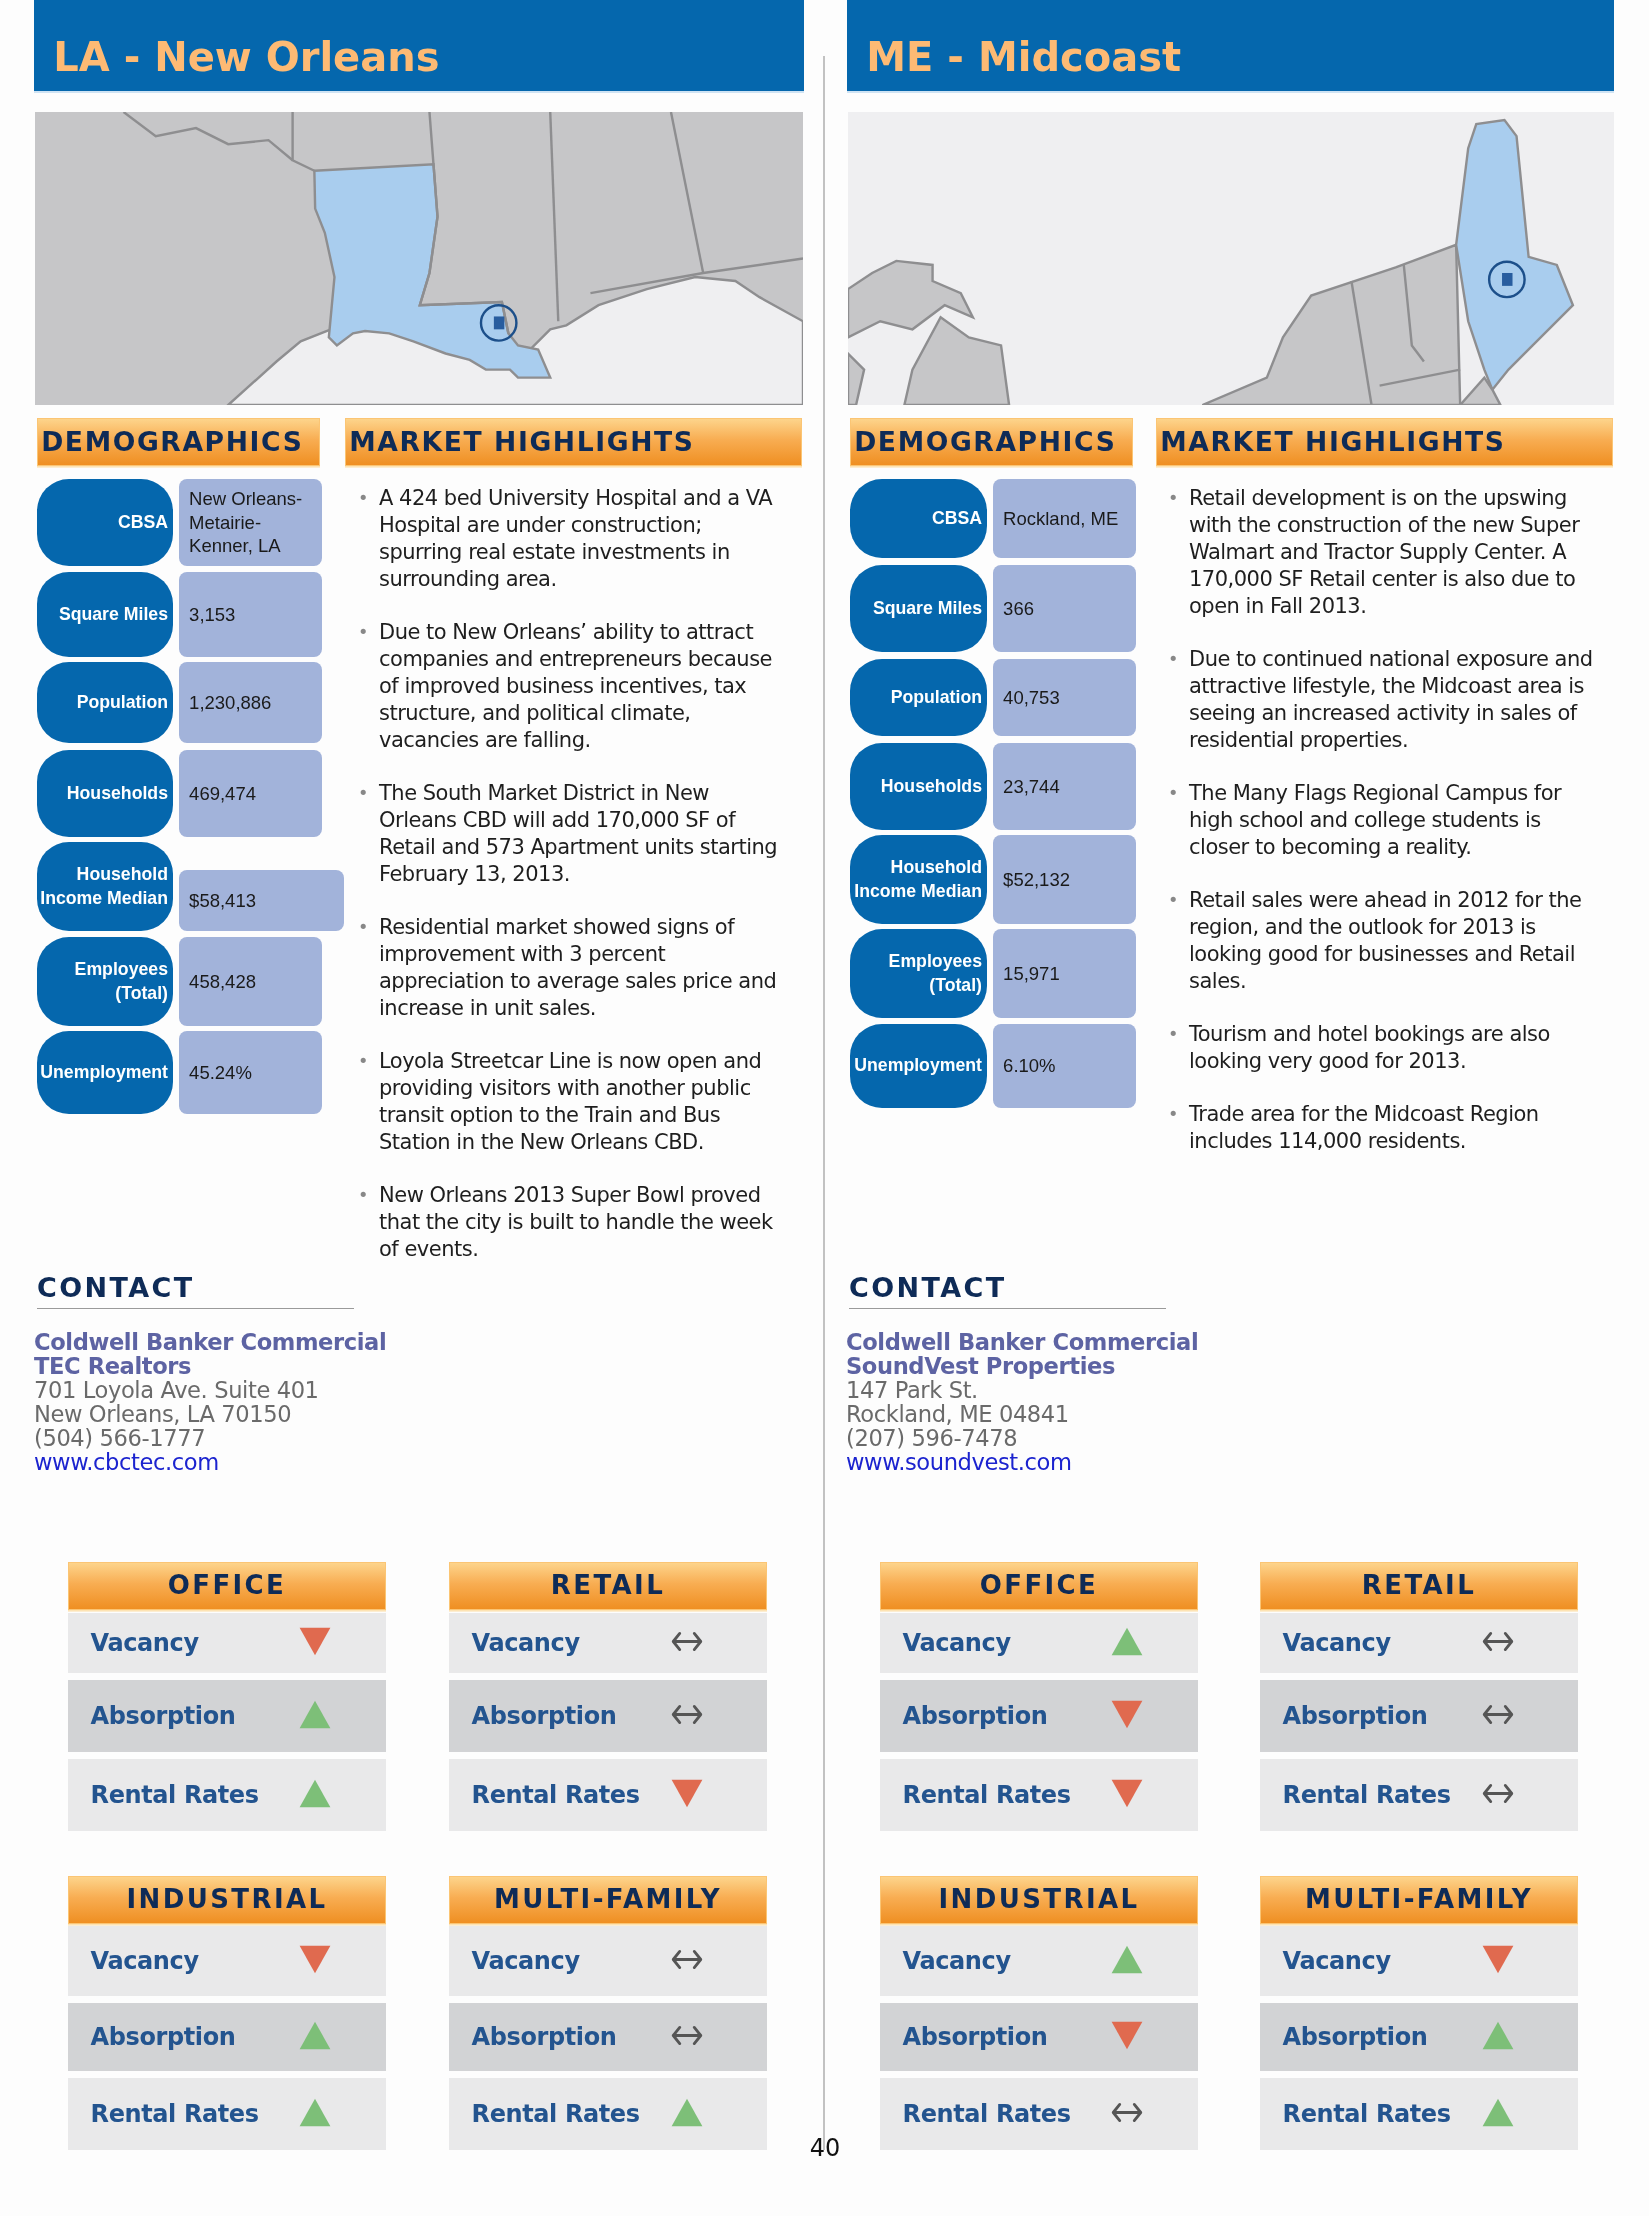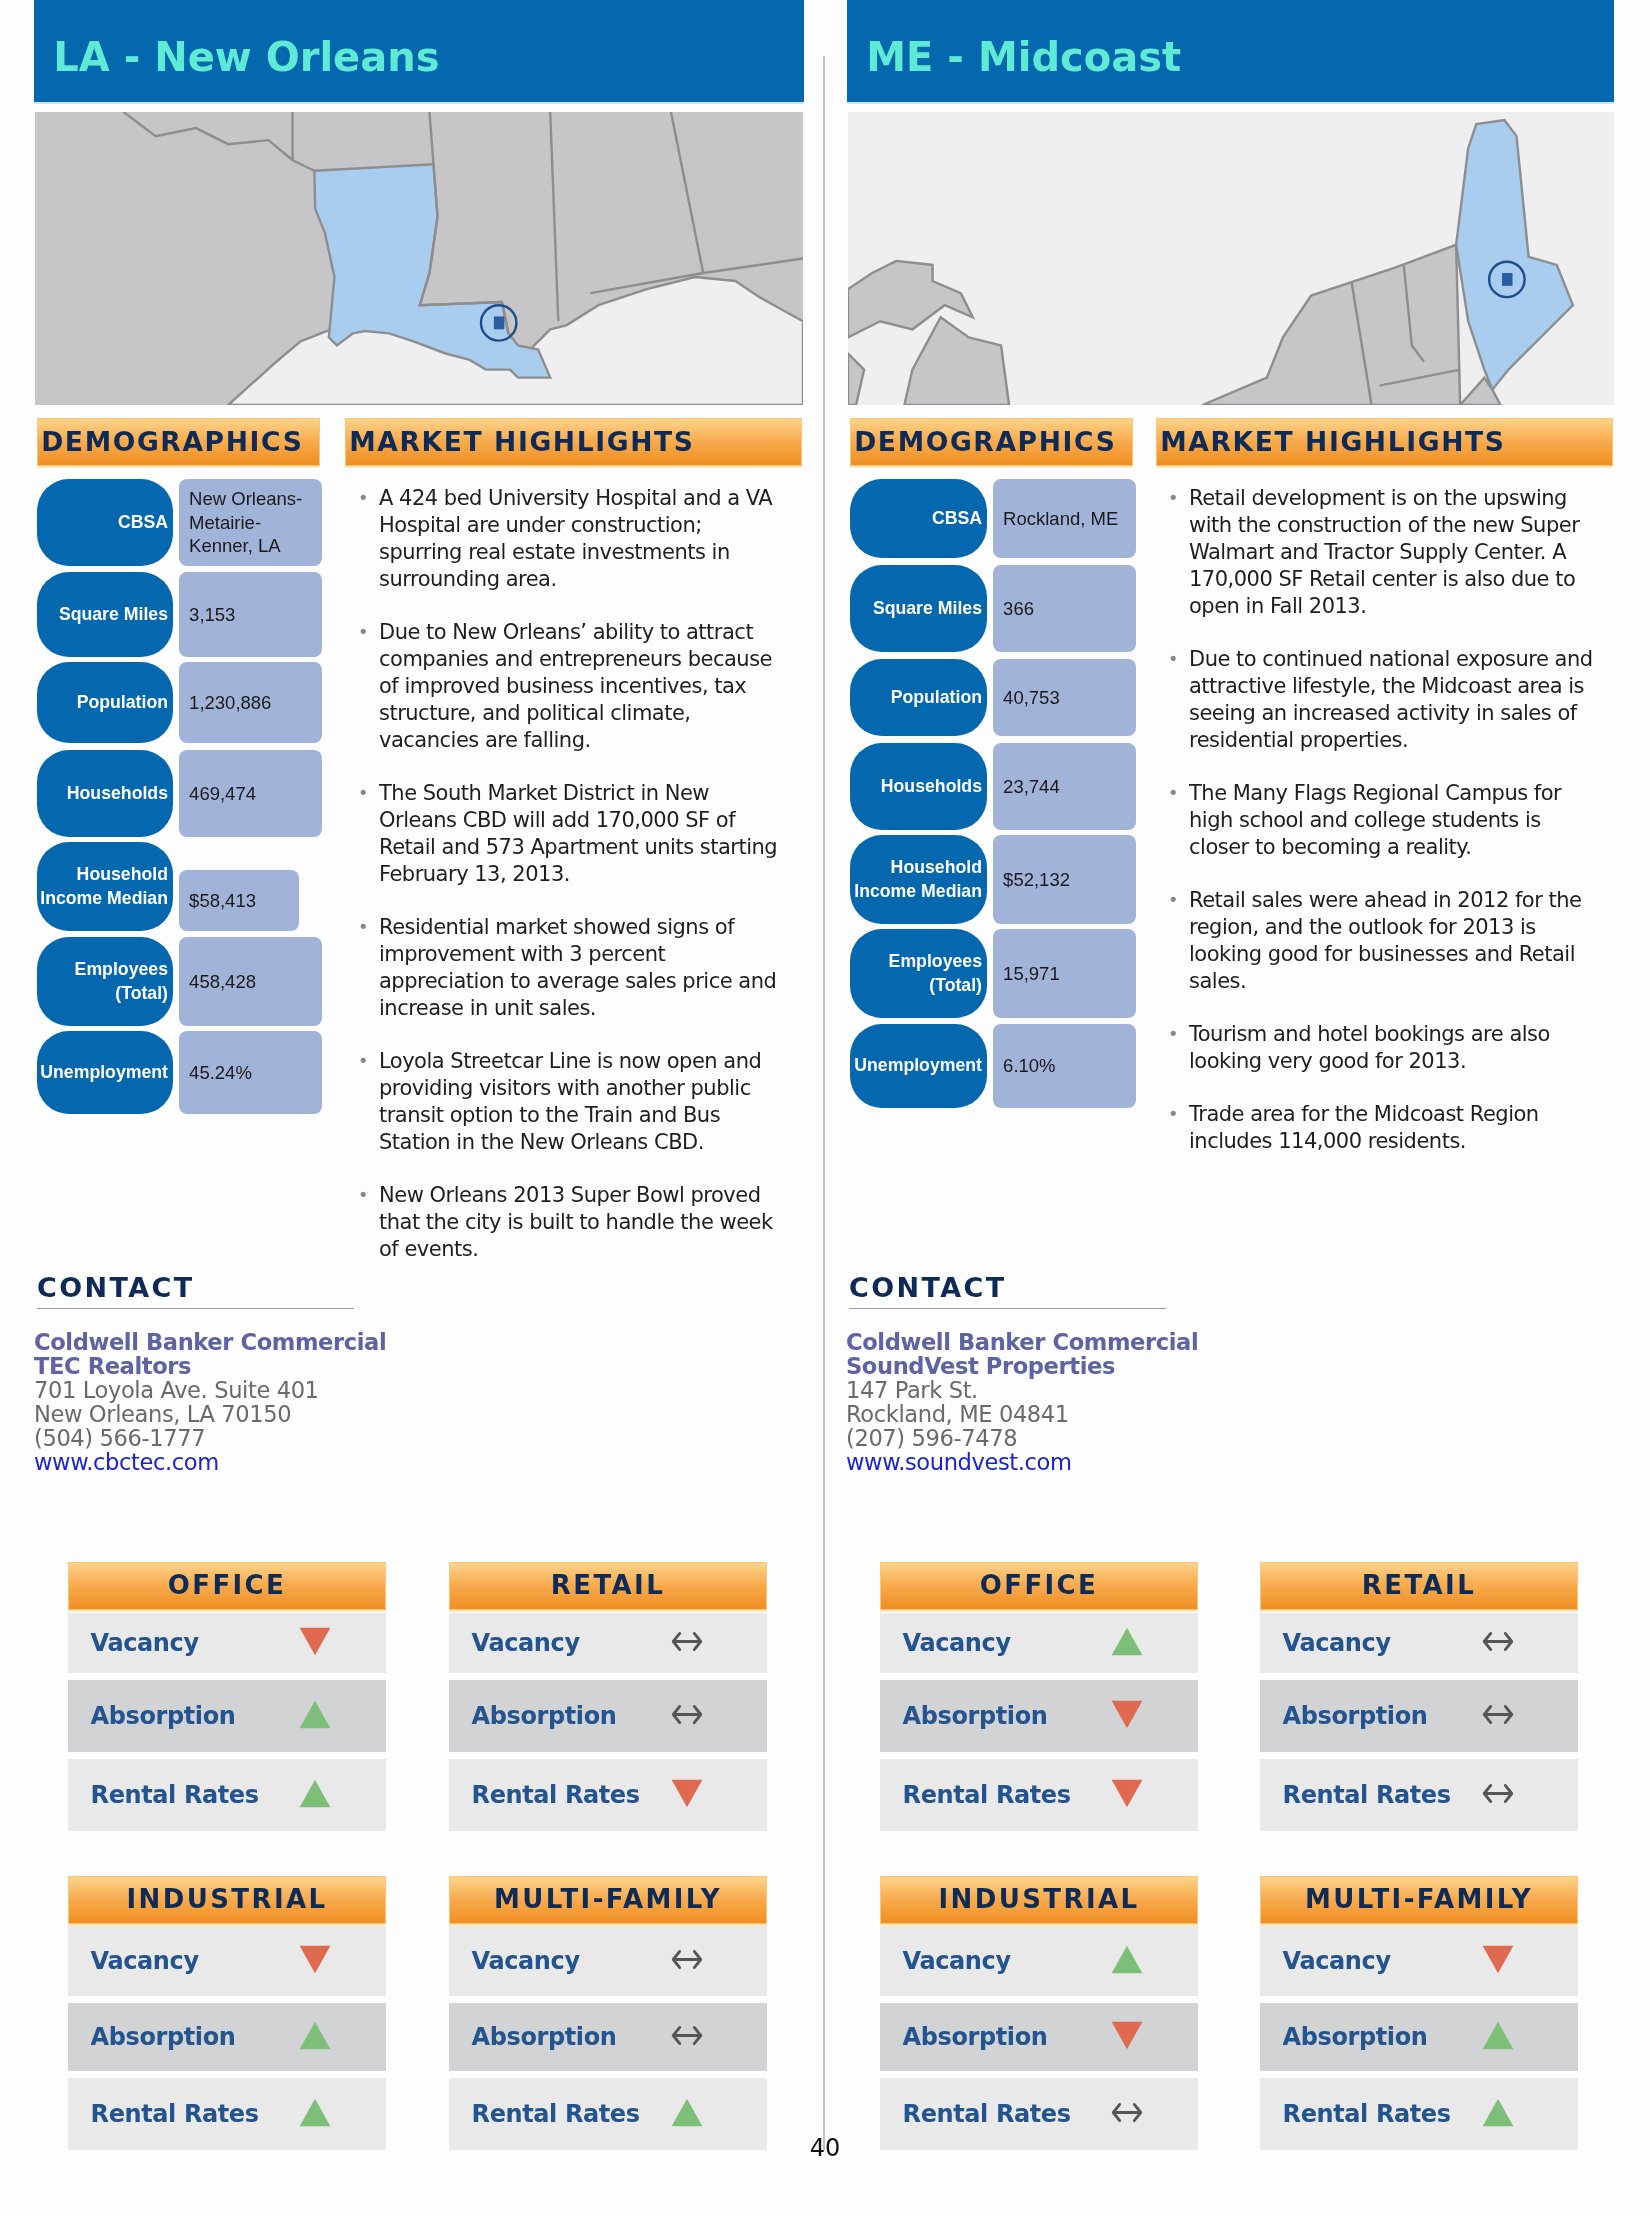--- a/index.html
+++ b/index.html
@@ -1,21 +1,21 @@
 <!DOCTYPE html>
 <html style="font-size:13px"><head>
 <meta charset="utf-8">
 <style>
   * { box-sizing: border-box; margin: 0; padding: 0; }
   html, body { width: 1649px; height: 2216px; background: #fdfdfd; overflow: hidden; }
   body { position: relative; font-family: "DejaVu Sans", sans-serif; color: #222; }
 
   .region-title {
-    position: absolute; top: 0; height: 104px;
-    background: #0567ad; color: #5eead4;
+    position: absolute; top: 0; height: 93px;
+    background: #0567ad; color: #fdba74;
     font-family: "DejaVu Sans", sans-serif; font-weight: bold;
     font-size: 40px; letter-spacing: 0px;
     padding: 34px 0 0 19.3px;
     border-bottom: 2.4px solid #cfe3f3;
   }
 
   .map { position: absolute; top: 112px; height: 293px; overflow: hidden; }
   .map svg { display: block; width: 100%; height: 100%; }
 
   .orange-head {
@@ -119,21 +119,21 @@
 <div class="demo-row" style="left:37px;top:662px;height:81px;">
   <div class="demo-label" style="width:136px;">Population</div>
   <div class="demo-value" style="width:143px;">1,230,886</div>
 </div>
 <div class="demo-row" style="left:37px;top:750px;height:87px;">
   <div class="demo-label" style="width:136px;">Households</div>
   <div class="demo-value" style="width:143px;">469,474</div>
 </div>
 <div class="demo-row" style="left:37px;top:842px;height:89px;">
   <div class="demo-label" style="width:136px;">Household Income Median</div>
-  <div class="demo-value" style="width:120px;margin-top:28px;">$58,413</div>
+  <div class="demo-value" style="width:165px;margin-top:28px;">$58,413</div>
 </div>
 <div class="demo-row" style="left:37px;top:937px;height:89px;">
   <div class="demo-label" style="width:136px;">Employees (Total)</div>
   <div class="demo-value" style="width:143px;">458,428</div>
 </div>
 <div class="demo-row" style="left:37px;top:1031px;height:83px;">
   <div class="demo-label" style="width:136px;">Unemployment</div>
   <div class="demo-value" style="width:143px;">45.24%</div>
 </div>
 

